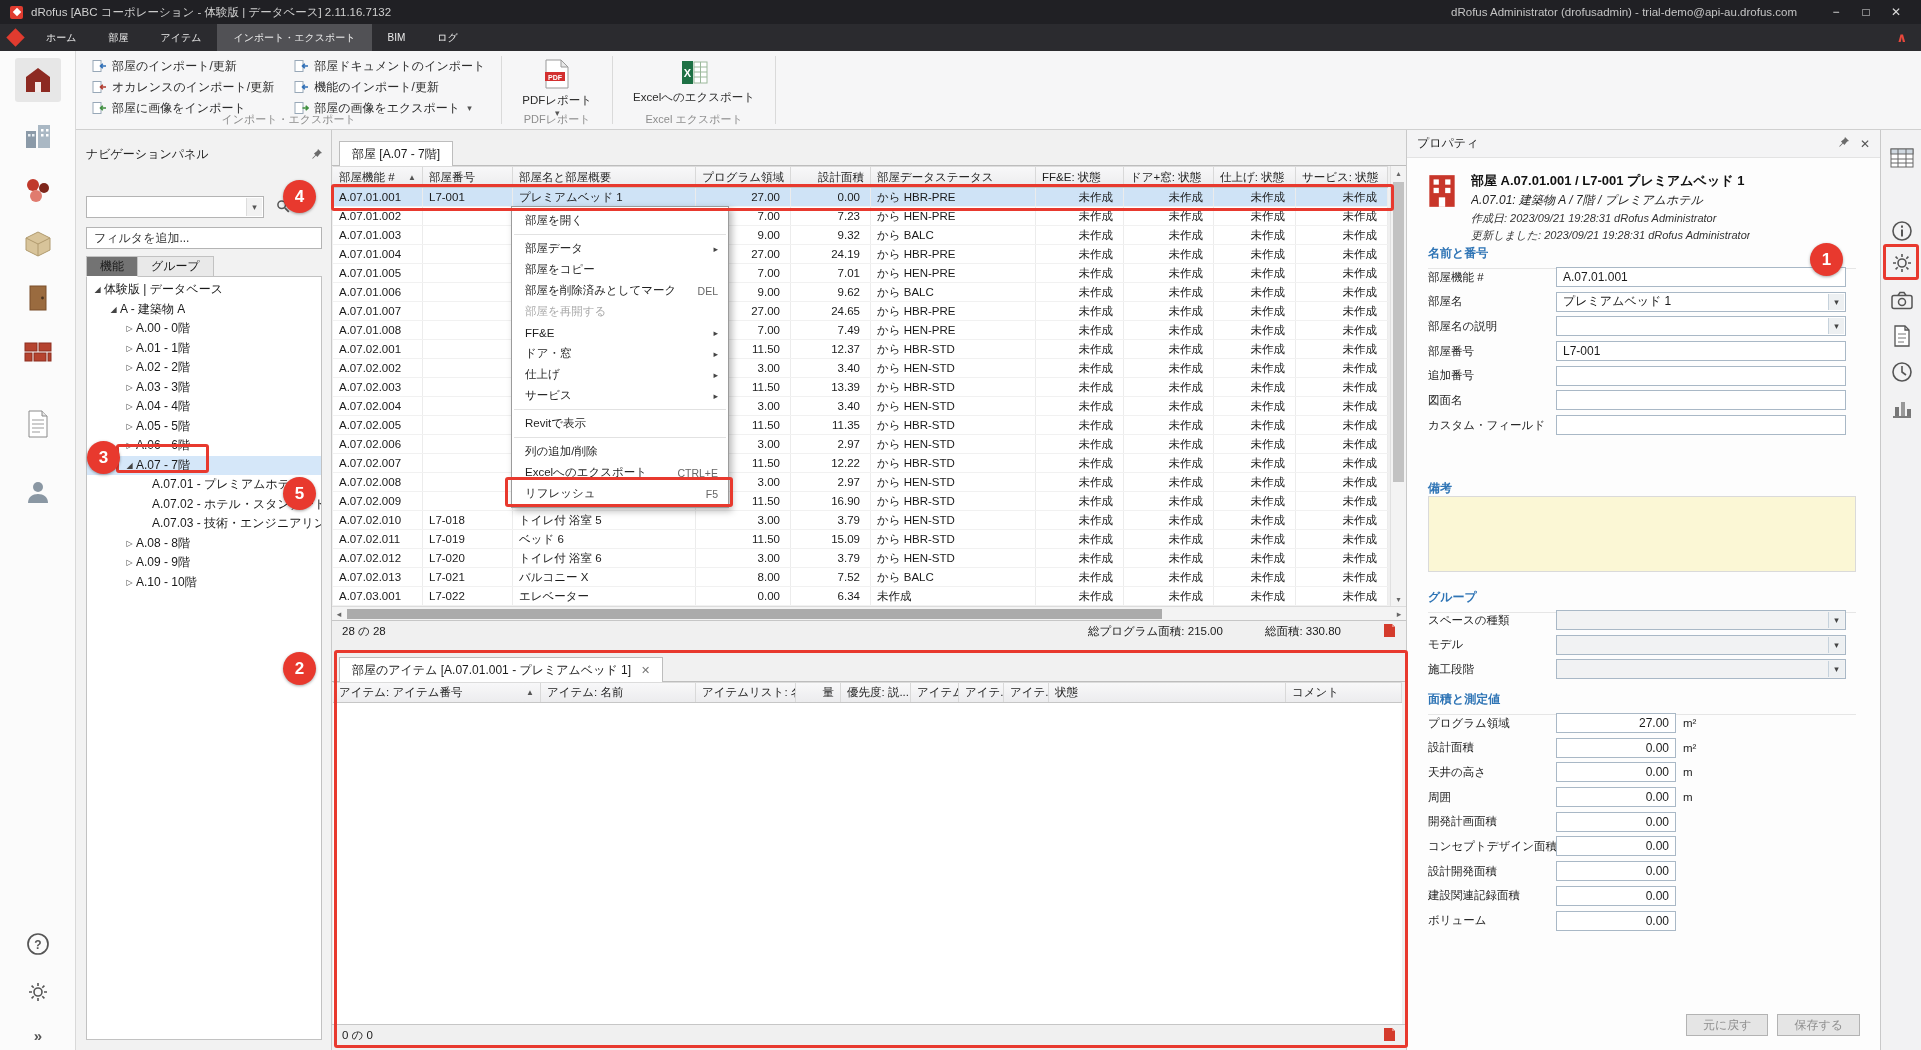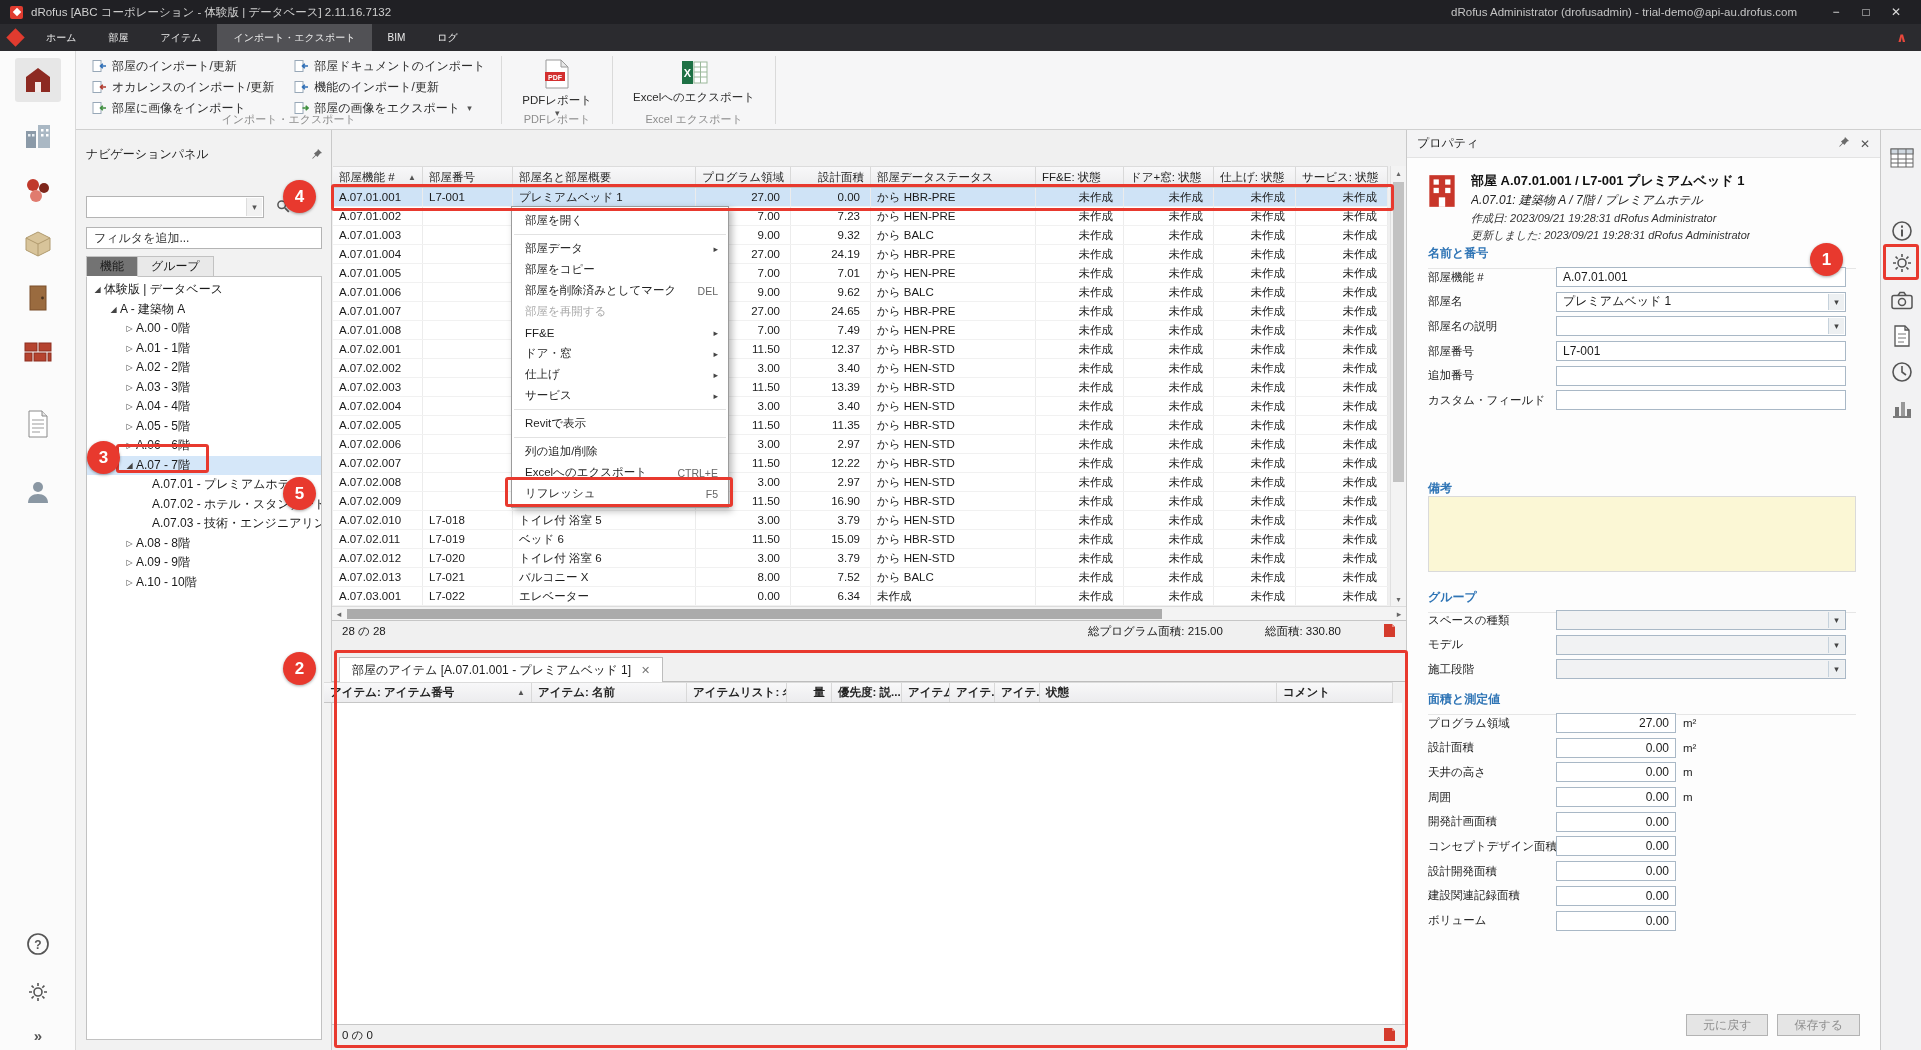--- a/index.html
+++ b/index.html
@@ -84,21 +84,21 @@
 .ctxmenu{position:absolute;left:511px;top:206px;width:218px;background:#fff;border:1px solid #9b9b9b;box-shadow:3px 3px 7px rgba(0,0,0,.28);padding:3px 0;z-index:40;}
 .menu-item{display:flex;align-items:center;height:21px;padding:0 10px 0 13px;font-size:11.5px;color:#1f1f1f;}
 .menu-item .mi-label{flex:1;white-space:nowrap;}
 .menu-item .mi-shortcut{color:#666;margin-left:14px;font-size:10.5px;}
 .menu-item .mi-arrow{margin-left:10px;color:#444;font-size:9px;}
 .menu-item.disabled{color:#ababab;}
 .menu-sep{height:1px;background:#e2e2e2;margin:3px 2px;}
 
 
 .itemstabs{position:absolute;left:332px;top:656px;width:1074px;height:26px;background:#f1f1f1;border-bottom:1px solid #bdbdbd;}
-.it-header{left:324px;top:682px;width:1069px;height:21px;font-weight:bold;}
+.it-header{left:333px;top:682px;width:1069px;height:21px;}
 .it-body{position:absolute;left:333px;top:703px;width:1069px;height:321px;background:#fff;}
 .it-status{position:absolute;left:332px;top:1024px;width:1074px;height:22px;background:#f0f0f0;border-top:1px solid #c6c6c6;display:flex;align-items:center;padding:0 10px;font-size:11.5px;}
 .it-status .right{margin-left:auto;display:flex;align-items:center;}
 
 
 .propspanel{position:absolute;left:1406px;top:130px;width:474px;height:920px;background:#fdfdfd;border-left:1px solid #c9c9c9;}
 .pp-header{position:absolute;left:0;top:0;width:100%;height:28px;display:flex;align-items:center;padding:0 10px;background:#f4f4f5;border-bottom:1px solid #e3e3e3;gap:10px;}
 .pp-header .ttl{flex:1;color:#222;}
 .pp-close{color:#555;font-size:12px;}
 .pp-titleblock{position:absolute;left:16px;top:42px;right:14px;display:flex;gap:10px;}
@@ -448,20 +448,25 @@
           <span class="tree-twisty">▷</span>
           <span class="tree-label">A.09 - 9階</span>
         </div>
         <div class="tree-row" style="padding-left: 36px;">
           <span class="tree-twisty">▷</span>
           <span class="tree-label">A.10 - 10階</span>
         </div>
       </div>
   </div>
 
+  <div class="roomtabs">
+    <div class="tab-active">
+      <span>部屋 [A.07 - 7階]</span>
+    </div>
+  </div>
   <div class="grid-header rt-header" style="grid-template-columns: 90px 90px 183px 95px 80px 165px 88px 90px 82px 92px;">
       <div class="rt-hcell">部屋機能 #<span class="sort">▲</span></div>
       <div class="rt-hcell">部屋番号</div>
       <div class="rt-hcell">部屋名と部屋概要</div>
       <div class="rt-hcell r">プログラム領域</div>
       <div class="rt-hcell r">設計面積</div>
       <div class="rt-hcell">部屋データステータス</div>
       <div class="rt-hcell">FF&amp;E: 状態</div>
       <div class="rt-hcell">ドア+窓: 状態</div>
       <div class="rt-hcell">仕上げ: 状態</div>
@@ -891,20 +896,26 @@
             <span class="cval">L7-001</span>
           </div>
         </div>
         <div class="pfield">
           <div class="plabel">追加番号</div>
           <div class="tinput">
             <span class="cval"></span>
           </div>
         </div>
         <div class="pfield">
+          <div class="plabel">図面名</div>
+          <div class="tinput">
+            <span class="cval"></span>
+          </div>
+        </div>
+        <div class="pfield">
           <div class="plabel">カスタム・フィールド</div>
           <div class="tinput">
             <span class="cval"></span>
           </div>
         </div>
       </div>
 
     <div class="psec-title" style="top:350px;">備考</div>
     <div class="notesbox"><span></span></div>
 

